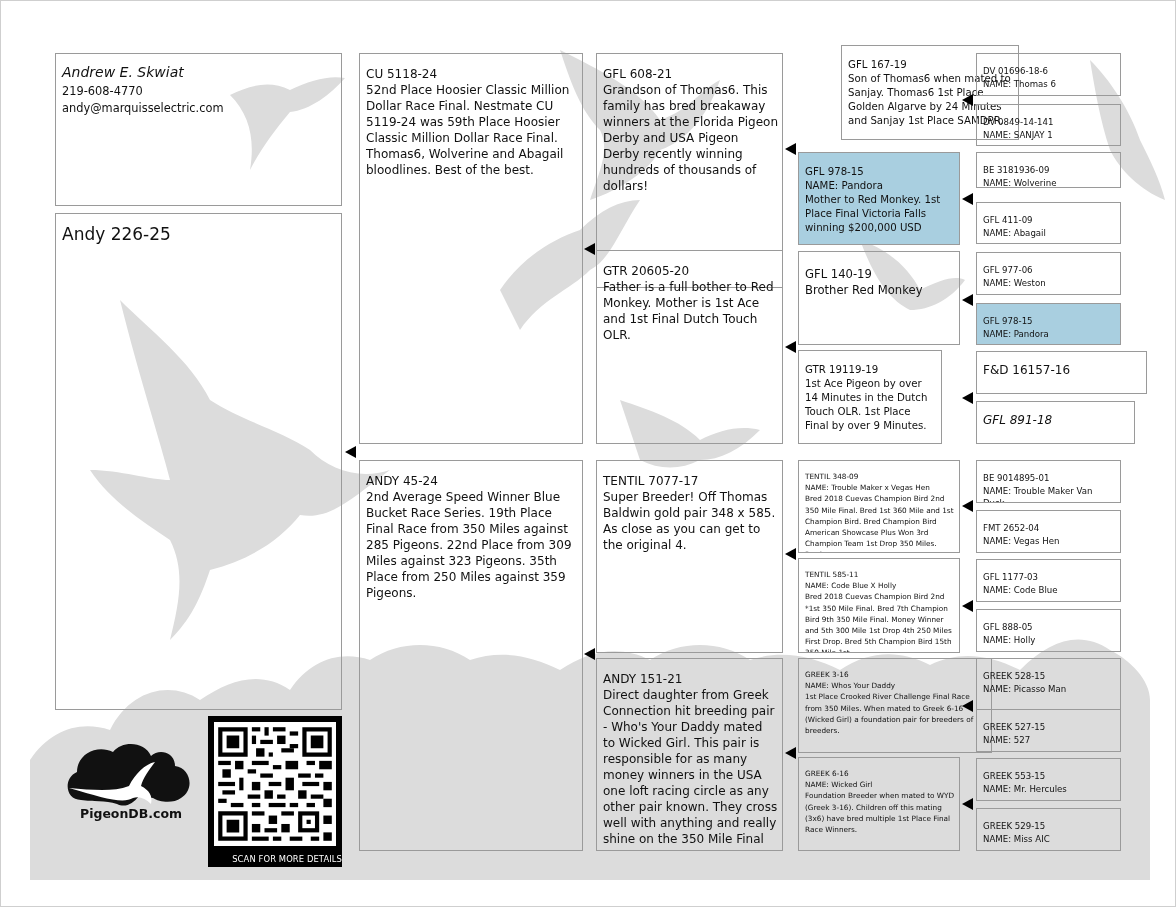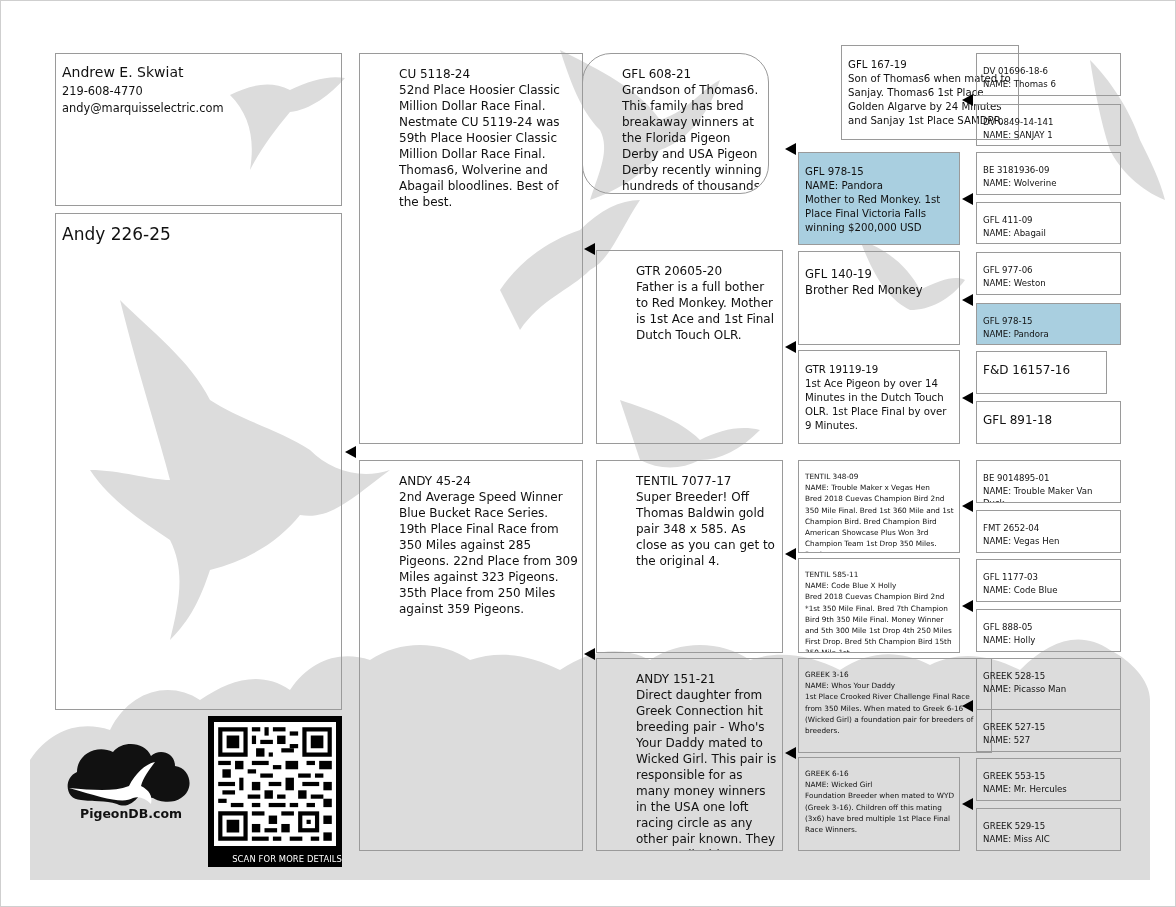--- a/index.html
+++ b/index.html
@@ -2,28 +2,28 @@
 <html><head>
 <meta charset="utf-8">
 <style>
   html, body { margin:0; padding:0; }
   body { width:1176px; height:907px; position:relative; background:#ffffff; font-family:"DejaVu Sans", sans-serif; color:#111; overflow:hidden; }
   .page { position:absolute; left:0; top:0; width:1174px; height:905px; border:1px solid #cfcfcf; background:#fff; }
   .bg { position:absolute; left:0; top:0; width:1176px; height:907px; z-index:0; pointer-events:none; }
   .box { position:absolute; border:1px solid #9a9a9a; box-sizing:border-box; background:rgba(255,255,255,0.0); z-index:2; overflow:hidden; }
   .box.hl { background:#a9cfe0; }
   .txt { position:absolute; left:6px; top:12px; right:4px; white-space:pre-line; }
-  .c2 .txt, .c3 .txt { font-size:12px; line-height:16px; left:6px; top:12px;margin-left:33px; }
+  .c2 .txt, .c3 .txt { font-size:12px; line-height:16px; left:6px; top:12px; }
   .c4 .txt { font-size:10.2px; line-height:14px; left:6px; top:12px; }
   .c4.small .txt { font-size:7.3px; line-height:11.2px; top:10px; }
   .c5 .txt { font-size:8.6px; line-height:12.5px; left:6px; top:11px; }
   .c5.big .txt { font-size:12px; line-height:15px; top:11px; }
   .c4.big .txt { font-size:11.6px; line-height:16px; top:14px; }
   .arrow { position:absolute; width:0; height:0; border-top:6px solid transparent; border-bottom:6px solid transparent; border-right:11px solid #000; z-index:3; }
-  .owner-name { position:absolute; left:6px; top:10px; font-size:14px; }
+  .owner-name { position:absolute; left:6px; top:10px; font-size:14px;font-style:italic; }
   .owner-line { position:absolute; left:6px; font-size:11.4px; }
   .subject-title { position:absolute; left:6px; top:10px; font-size:17px; font-weight:normal; }
   .logo { position:absolute; left:63px; top:738px; width:132px; height:90px; z-index:2; }
   .logo-text { position:absolute; left:80px; top:806px; font-size:12.5px; font-weight:bold; z-index:2; color:#111; }
   .qr { position:absolute; left:208px; top:716px; width:134px; height:151px; background:#000; z-index:2; }
   .qr-inner { position:absolute; left:6px; top:6px; width:122px; height:124px; background:#fff; }
   .qr-caption { position:absolute; left:12px; right:0; bottom:3px; text-align:right; color:#fff; font-size:8.4px; letter-spacing:0.1px; }
 </style>
 </head>
 <body>
@@ -137,21 +137,21 @@
 <div class="box c2" style="left:359px; top:53px; width:224px; height:391px;">
   <div class="txt">CU 5118-24
 52nd Place Hoosier Classic Million Dollar Race Final.  Nestmate CU 5119-24 was 59th Place Hoosier Classic Million Dollar Race Final.  Thomas6, Wolverine and Abagail bloodlines.  Best of the best.</div>
 </div>
 <div class="box c2" style="left:359px; top:460px; width:224px; height:391px;">
   <div class="txt">ANDY 45-24
 2nd Average Speed Winner Blue Bucket Race Series.  19th Place Final Race from 350 Miles against 285 Pigeons.  22nd Place from 309 Miles against 323 Pigeons.  35th Place from 250 Miles against 359 Pigeons.</div>
 </div>
 <div class="arrow" style="left:345px; top:446px;"></div>
 
-<div class="box c3" style="left:582px; top:53px; width:187px; height:141px;border-radius:29px;">
+<div class="box c3" style="left:596px; top:53px; width:187px; height:235px;">
   <div class="txt">GFL 608-21
 Grandson of Thomas6.  This family has bred breakaway winners at the Florida Pigeon Derby and USA Pigeon Derby recently winning hundreds of thousands of dollars!</div>
 </div>
 <div class="box c3" style="left:596px; top:250px; width:187px; height:194px;">
   <div class="txt">GTR 20605-20
 Father is a full bother to Red Monkey.  Mother is 1st Ace and 1st Final Dutch Touch OLR.</div>
 </div>
 <div class="box c3" style="left:596px; top:460px; width:187px; height:193px;">
   <div class="txt">TENTIL 7077-17
 Super Breeder! Off Thomas Baldwin gold pair 348 x 585. As close as you can get to the original 4.</div>
@@ -169,21 +169,21 @@
 </div>
 <div class="box c4 hl" style="left:798px; top:152px; width:162px; height:93px;">
   <div class="txt">GFL 978-15
 NAME: Pandora
 Mother to Red Monkey.  1st Place Final Victoria Falls winning $200,000 USD</div>
 </div>
 <div class="box c4 big" style="left:798px; top:251px; width:162px; height:94px;">
   <div class="txt">GFL 140-19
 Brother Red Monkey</div>
 </div>
-<div class="box c4" style="left:798px; top:350px; width:162px; height:94px;">
+<div class="box c4" style="left:798px; top:350px; width:144px; height:94px;">
   <div class="txt">GTR 19119-19
 1st Ace Pigeon by over 14 Minutes in the Dutch Touch OLR.  1st Place Final by over 9 Minutes.</div>
 </div>
 <div class="box c4 small" style="left:798px; top:460px; width:162px; height:93px;">
   <div class="txt">TENTIL 348-09
 NAME: Trouble Maker x Vegas Hen
 Bred 2018 Cuevas Champion Bird 2nd 350 Mile Final. Bred 1st 360 Mile and 1st Champion Bird. Bred Champion Bird American Showcase Plus Won 3rd Champion Team 1st Drop 350 Miles. Bred</div>
 </div>
 <div class="box c4 small" style="left:798px; top:558px; width:162px; height:95px;">
   <div class="txt">TENTIL 585-11
@@ -206,40 +206,40 @@
 <div class="arrow" style="left:785px; top:747px;"></div>
 
 <div class="box c5" style="left:976px; top:53px; width:145px; height:43px;">
     <div class="txt">DV 01696-18-6
 NAME: Thomas 6</div>
   </div>
 <div class="box c5" style="left:976px; top:104px; width:145px; height:42px;">
     <div class="txt">DV 0849-14-141
 NAME: SANJAY 1</div>
   </div>
-<div class="box c5" style="left:976px; top:152px; width:145px; height:43px;">
+<div class="box c5" style="left:976px; top:152px; width:145px; height:36px;">
     <div class="txt">BE 3181936-09
 NAME: Wolverine</div>
   </div>
 <div class="box c5" style="left:976px; top:202px; width:145px; height:42px;">
     <div class="txt">GFL 411-09
 NAME: Abagail</div>
   </div>
 <div class="box c5" style="left:976px; top:252px; width:145px; height:43px;">
     <div class="txt">GFL 977-06
 NAME: Weston</div>
   </div>
 <div class="box c5 hl" style="left:976px; top:303px; width:145px; height:42px;">
     <div class="txt">GFL 978-15
 NAME: Pandora</div>
   </div>
-<div class="box c5 big" style="left:976px; top:351px; width:131px; height:43px;padding-left:12px;">
+<div class="box c5 big" style="left:976px; top:351px; width:171px; height:43px;padding-left:12px;">
     <div class="txt">F&amp;D 16157-16</div>
   </div>
-<div class="box c5 big" style="left:976px; top:401px; width:145px; height:43px;">
+<div class="box c5 big" style="left:976px; top:401px; width:159px; height:43px;font-style:italic;">
     <div class="txt">GFL 891-18</div>
   </div>
 <div class="box c5" style="left:976px; top:460px; width:145px; height:43px;">
     <div class="txt">BE 9014895-01
 NAME: Trouble Maker Van Dyck</div>
   </div>
 <div class="box c5" style="left:976px; top:510px; width:145px; height:43px;">
     <div class="txt">FMT 2652-04
 NAME: Vegas Hen</div>
   </div>

